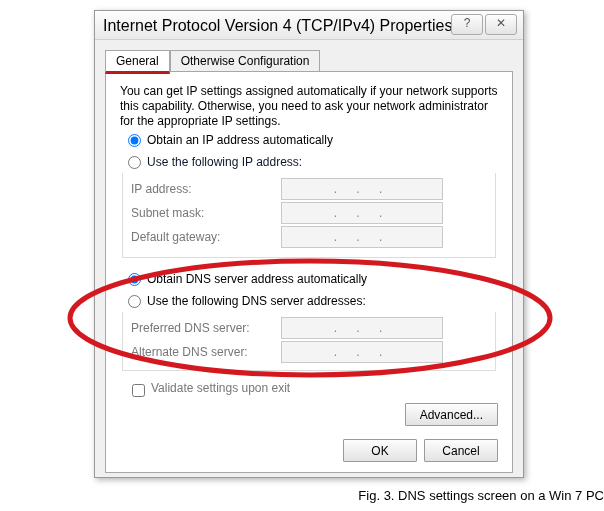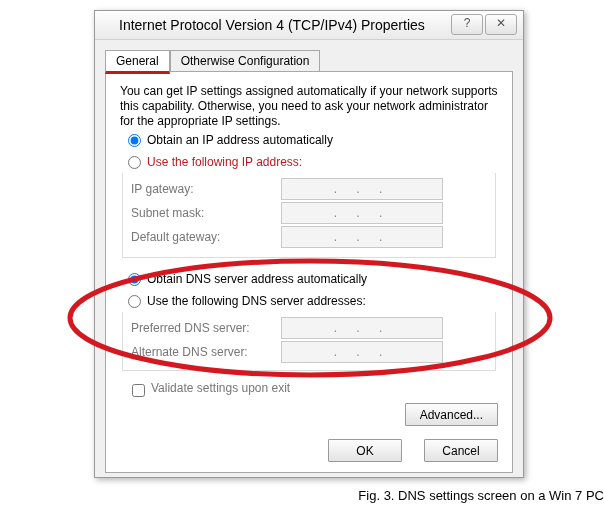--- a/index.html
+++ b/index.html
@@ -1,19 +1,19 @@
 <!DOCTYPE html>
 <html><head>
 <meta charset="utf-8">
 <style>
   html,body{margin:0;padding:0;font-family:"Segoe UI",Tahoma,sans-serif;font-size:12px;color:#000;background:#fff}
   .wrap{position:relative;width:604px;height:511px}
   .dlg{position:absolute;left:94px;top:10px;width:428px;height:466px;background:#f0f0f0;border:1px solid #999;box-shadow:2px 2px 6px rgba(0,0,0,.3)}
   .titlebar{height:28px;background:linear-gradient(#fdfdfd,#e9e9e9);border-bottom:1px solid #d0d0d0;position:relative}
-  .title{position:absolute;left:24px;top:6px;font-size:14px}
+  .title{position:absolute;left:8px;top:6px;font-size:16px}
   .tbtn{position:absolute;top:3px;width:30px;height:19px;border:1px solid #aaa;border-radius:3px;background:linear-gradient(#fdfdfd,#e4e4e4);text-align:center;line-height:17px;font-size:12px;color:#555;cursor:default}
   .tbtn.help{right:40px}
   .tbtn.close{right:6px}
   .body{position:absolute;left:10px;right:10px;top:38px;bottom:10px}
   .tabs{position:relative;height:22px}
   .tab{display:inline-block;height:20px;line-height:20px;padding:0 10px;border:1px solid #a7a7a7;background:#fff;position:relative;top:1px;cursor:default}
   .tab.inactive{background:#f0f0f0;border-bottom:1px solid #a7a7a7}
   .tab.active{border-bottom:3px solid #b91c1c;z-index:2}
   .panel{border:1px solid #a7a7a7;background:#fff;padding:12px 14px 12px 14px;height:376px;position:relative}
   .desc{margin-bottom:0;line-height:15px}
@@ -22,24 +22,24 @@
   .grp{border:1px solid #dcdcdc;border-top:none;margin:0 2px 0 2px;padding:4px 8px 8px 8px}
   .grp.dns{padding-bottom:6px}
   .fld{display:flex;align-items:center;height:24px}
   .fld label{flex:0 0 150px;color:#777}
   .ipbox{flex:0 0 160px;height:20px;border:1px solid #c9c9c9;background:#f4f4f4;color:#888;display:flex;align-items:center;justify-content:center;letter-spacing:8px}
   .chkrow{display:flex;margin-top:10px;margin-left:8px}
   .chk{width:13px;height:13px;margin-right:6px}
   .chkrow label{color:#777}
   .btn{height:23px;border:1px solid #9a9a9a;border-radius:1px;background:linear-gradient(#fdfdfd,#e3e3e3);padding:0 14px;cursor:default;font-family:inherit;font-size:12px}
   .adv{position:absolute;right:14px;bottom:46px}
-  .okcancel{position:absolute;right:14px;bottom:10px;display:flex;gap:22px}
+  .okcancel{position:absolute;right:14px;bottom:10px;display:flex;gap:7px}
   .annot{position:absolute;pointer-events:none}
   .caption{position:absolute;left:0;right:0;bottom:8px;text-align:right;font-weight:normal;font-size:13px}
-  .disabled-text{color:#b91c1c}
+  .disabled-text{color:#0f172a}
 </style>
 </head>
 <body>
 
 <div class="wrap">
   <div class="dlg">
     <div class="titlebar">
       <div class="title">Internet Protocol Version 4 (TCP/IPv4) Properties</div>
       <div class="tbtn help"><span>?</span></div>
       <div class="tbtn close"><span>✕</span></div>
@@ -54,21 +54,21 @@
         <div class="row">
           <input type="radio" class="radio" name="ipmode" checked="" style="">
           <label>Obtain an IP address automatically</label>
         </div>
         <div class="row">
           <input type="radio" class="radio" name="ipmode" style="">
           <label class="disabled-text">Use the following IP address:</label>
         </div>
         <div class="grp">
           <div class="fld">
-              <label>IP gateway:</label>
+              <label>IP address:</label>
               <div class="ipbox">.   .   .</div>
             </div>
           <div class="fld">
               <label>Subnet mask:</label>
               <div class="ipbox">.   .   .</div>
             </div>
           <div class="fld">
               <label>Default gateway:</label>
               <div class="ipbox">.   .   .</div>
             </div>

